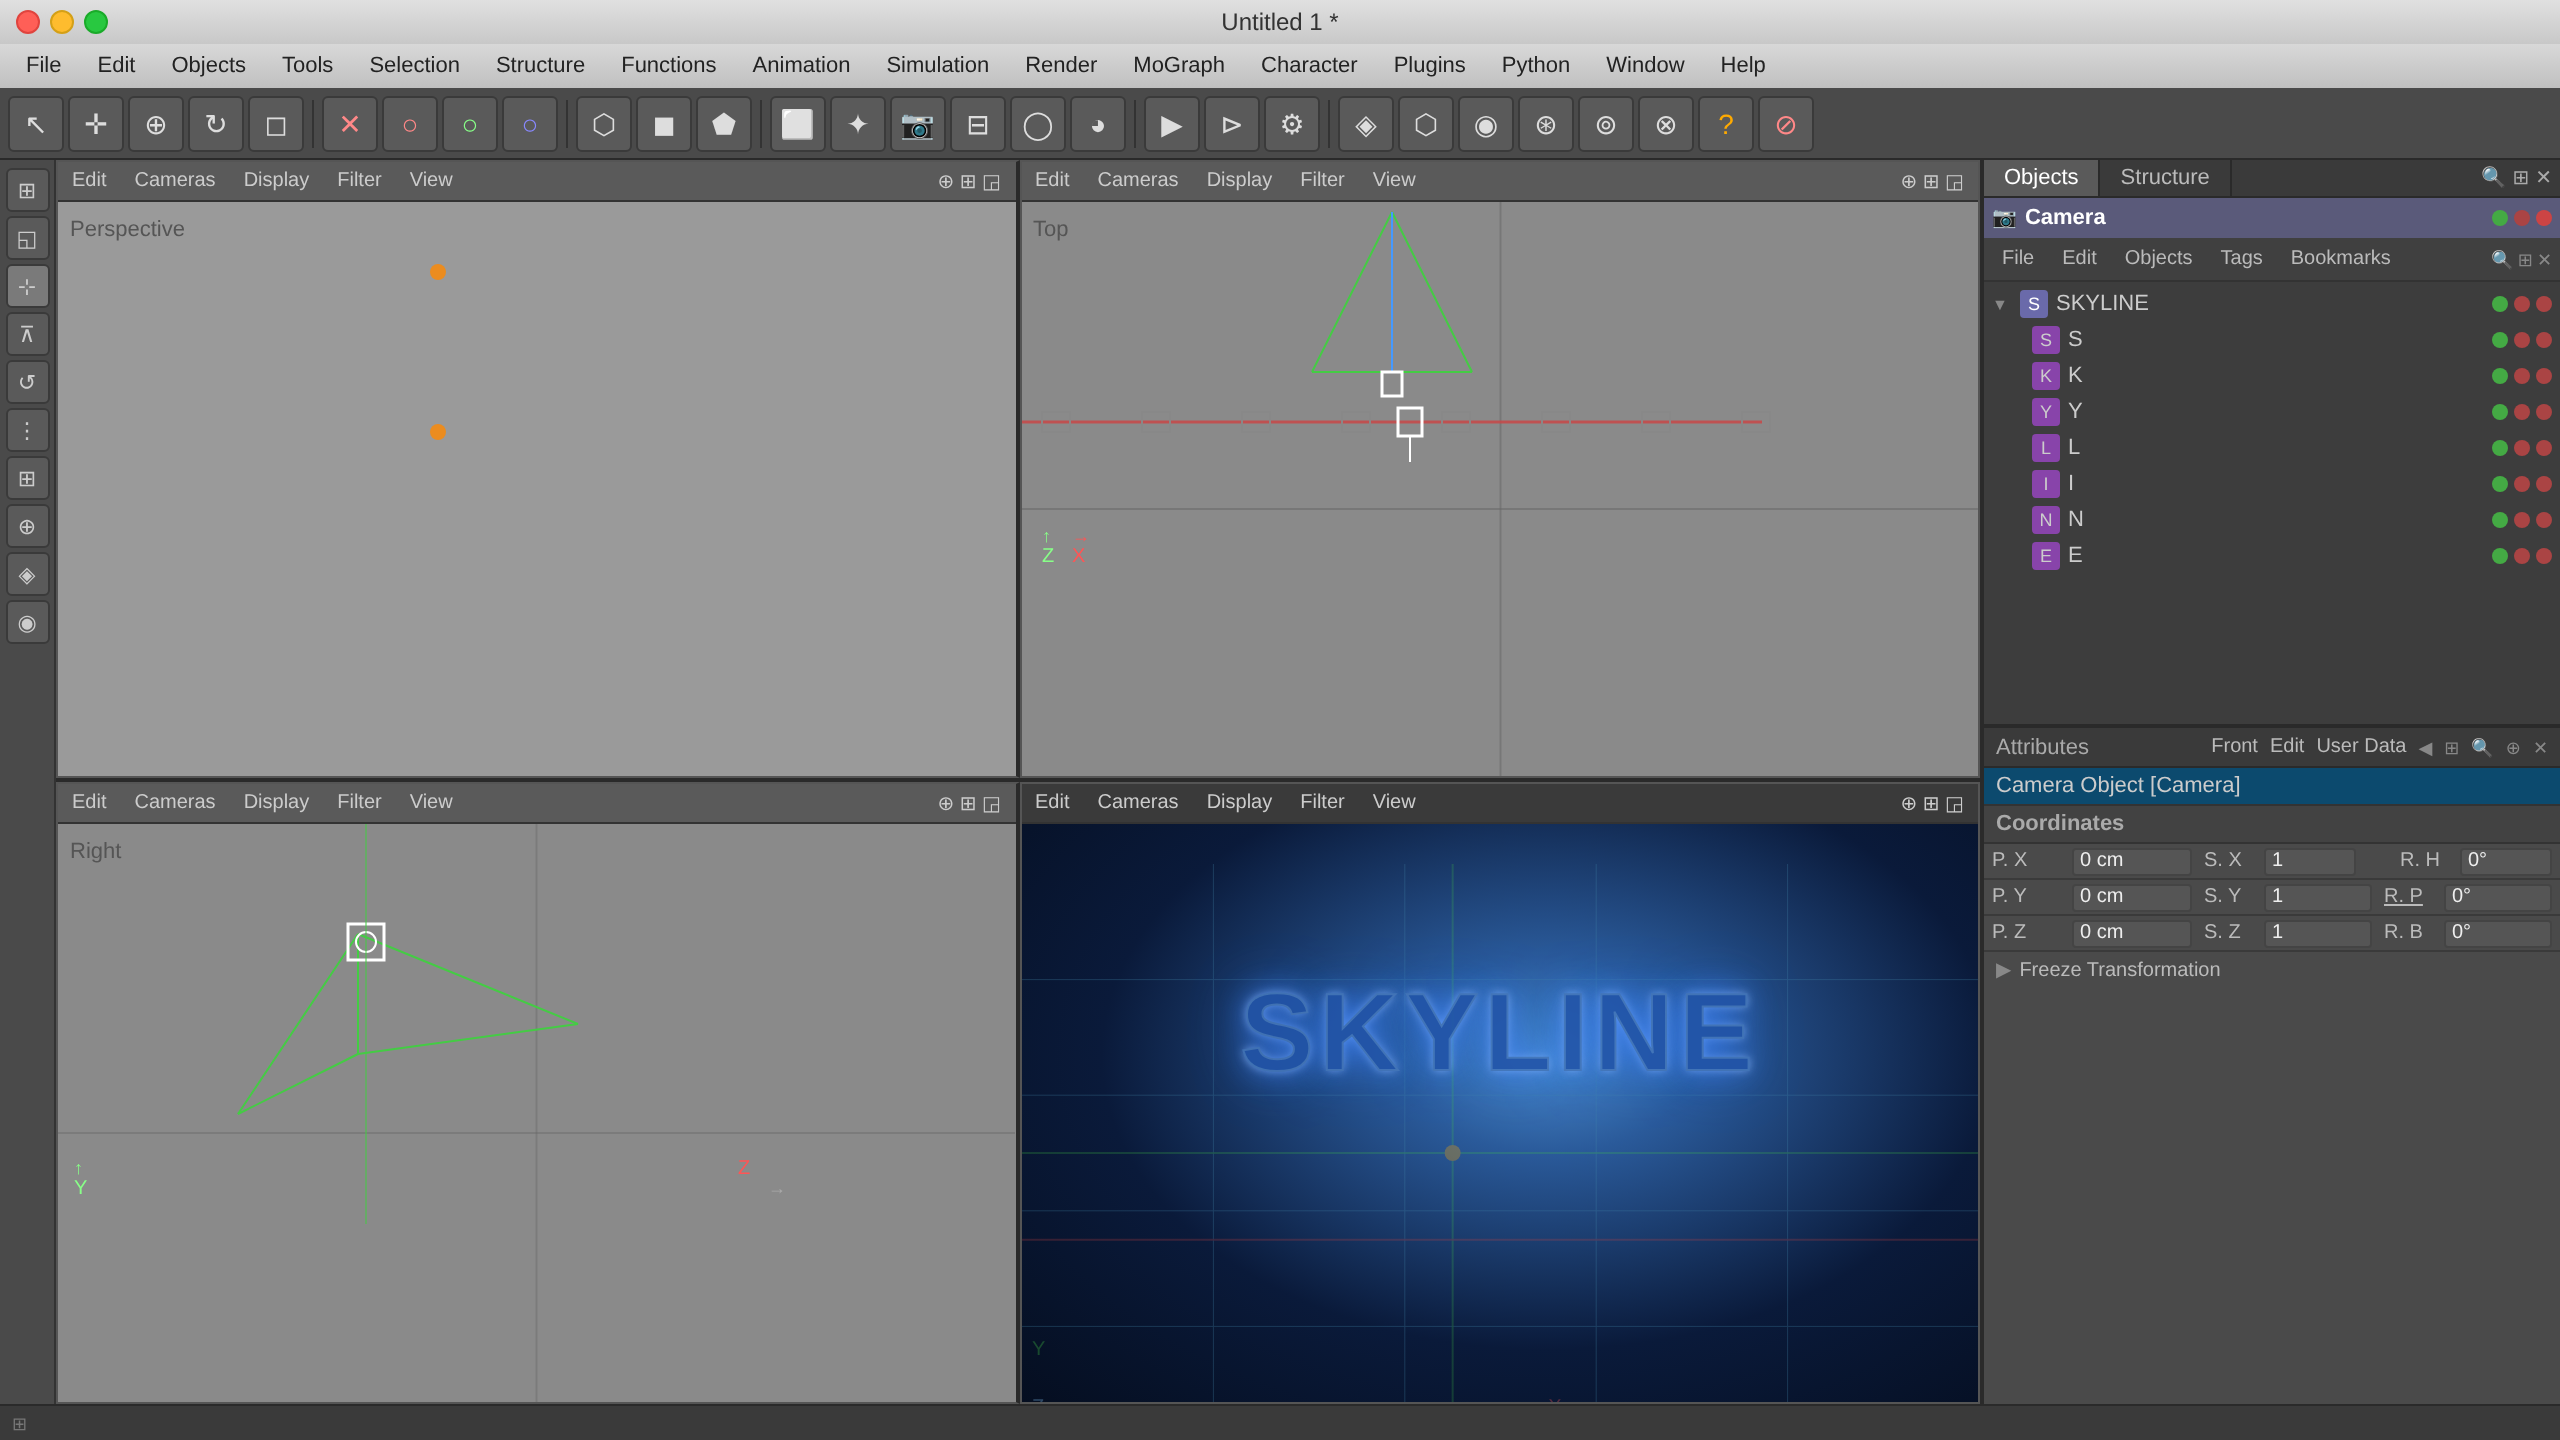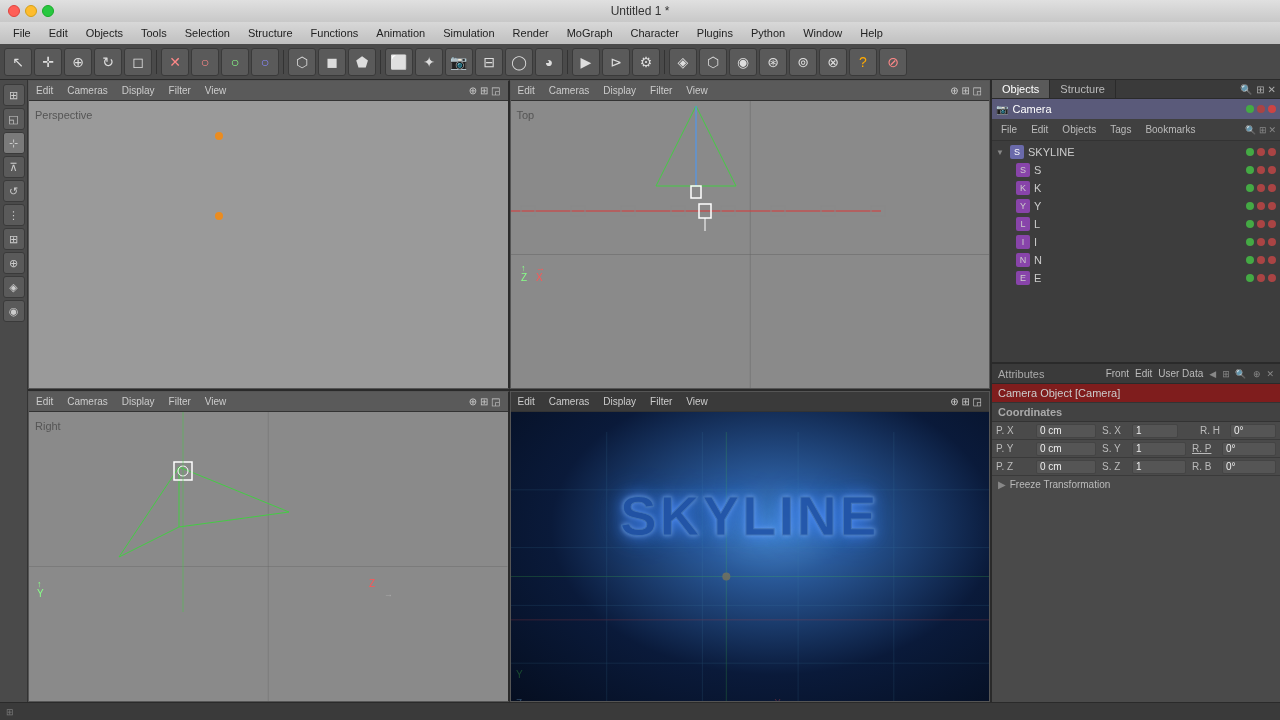--- a/index.html
+++ b/index.html
@@ -684,21 +684,21 @@
         <div class="panel-tab">Structure</div>
         <div style="margin-left:auto; display:flex; align-items:center; padding-right:4px; gap:3px;">
           <span style="font-size:10px; color:#aaa; cursor:pointer;">🔍</span>
           <span style="font-size:10px; color:#aaa; cursor:pointer;">⊞</span>
           <span style="font-size:10px; color:#aaa; cursor:pointer;">✕</span>
         </div>
       </div>
 
       <div style="height:20px; background:#5a5a7a; display:flex; align-items:center; padding:0 4px; gap:4px;">
         <span style="font-size:10px;">📷</span>
-        <span style="font-size:11px; color:white; font-weight:normal;">Camera</span>
+        <span style="font-size:11px; color:white; font-weight:bold;">Camera</span>
         <div style="margin-left:auto; display:flex; gap:3px; align-items:center;">
           <div class="obj-ctrl-dot dot-green"></div>
           <div class="obj-ctrl-dot dot-red"></div>
           <div style="width:8px;height:8px;border-radius:50%;background:#cc4444;"></div>
         </div>
       </div>
 
       <div class="objects-toolbar">
         <span class="obj-toolbar-btn">File</span>
         <span class="obj-toolbar-btn">Edit</span>
@@ -797,21 +797,21 @@
           <span style="cursor:pointer; font-size:10px; color:#bbb;">Front</span>
           <span style="cursor:pointer; font-size:10px; color:#bbb;">Edit</span>
           <span style="cursor:pointer; font-size:10px; color:#bbb;">User Data</span>
           <span style="font-size:9px; color:#888;">◀</span>
           <span style="font-size:9px; color:#888;">⊞</span>
           <span style="font-size:9px; color:#888;">🔍</span>
           <span style="font-size:9px; color:#888;">⊕</span>
           <span style="font-size:9px; color:#888;">✕</span>
         </div>
       </div>
-      <div style="padding: 3px 6px; font-size:11px; color:#ccc; background:#7f1d1d; border-bottom:1px solid #333;">Camera Object [Camera]</div>
+      <div style="padding: 3px 6px; font-size:11px; color:#ccc; background:#0c4a6e; border-bottom:1px solid #333;">Camera Object [Camera]</div>
 
 
       <div class="attr-section-title">Coordinates</div>
 
       <div class="attr-row">
         <span class="attr-label">P. X</span>
         <input class="attr-input" value="0 cm" style="width: 60px;">
         <span style="width:6px;"></span>
         <span class="attr-label" style="width:30px;">S. X</span>
         <input class="attr-input" value="1" style="width: 30px;">

